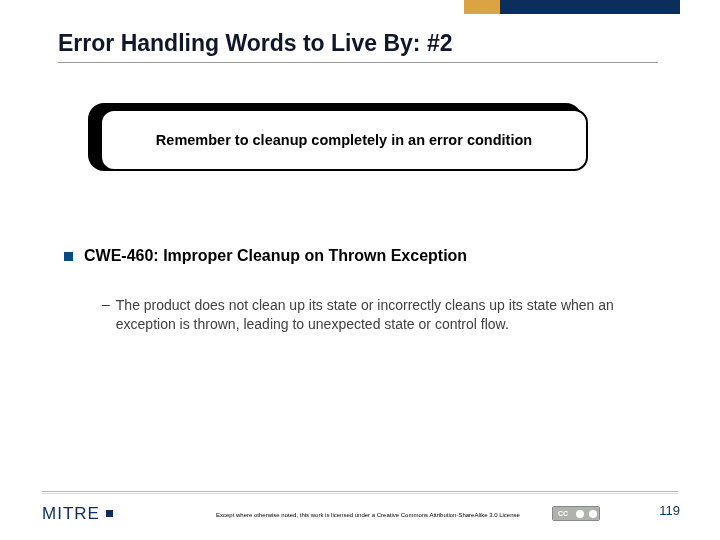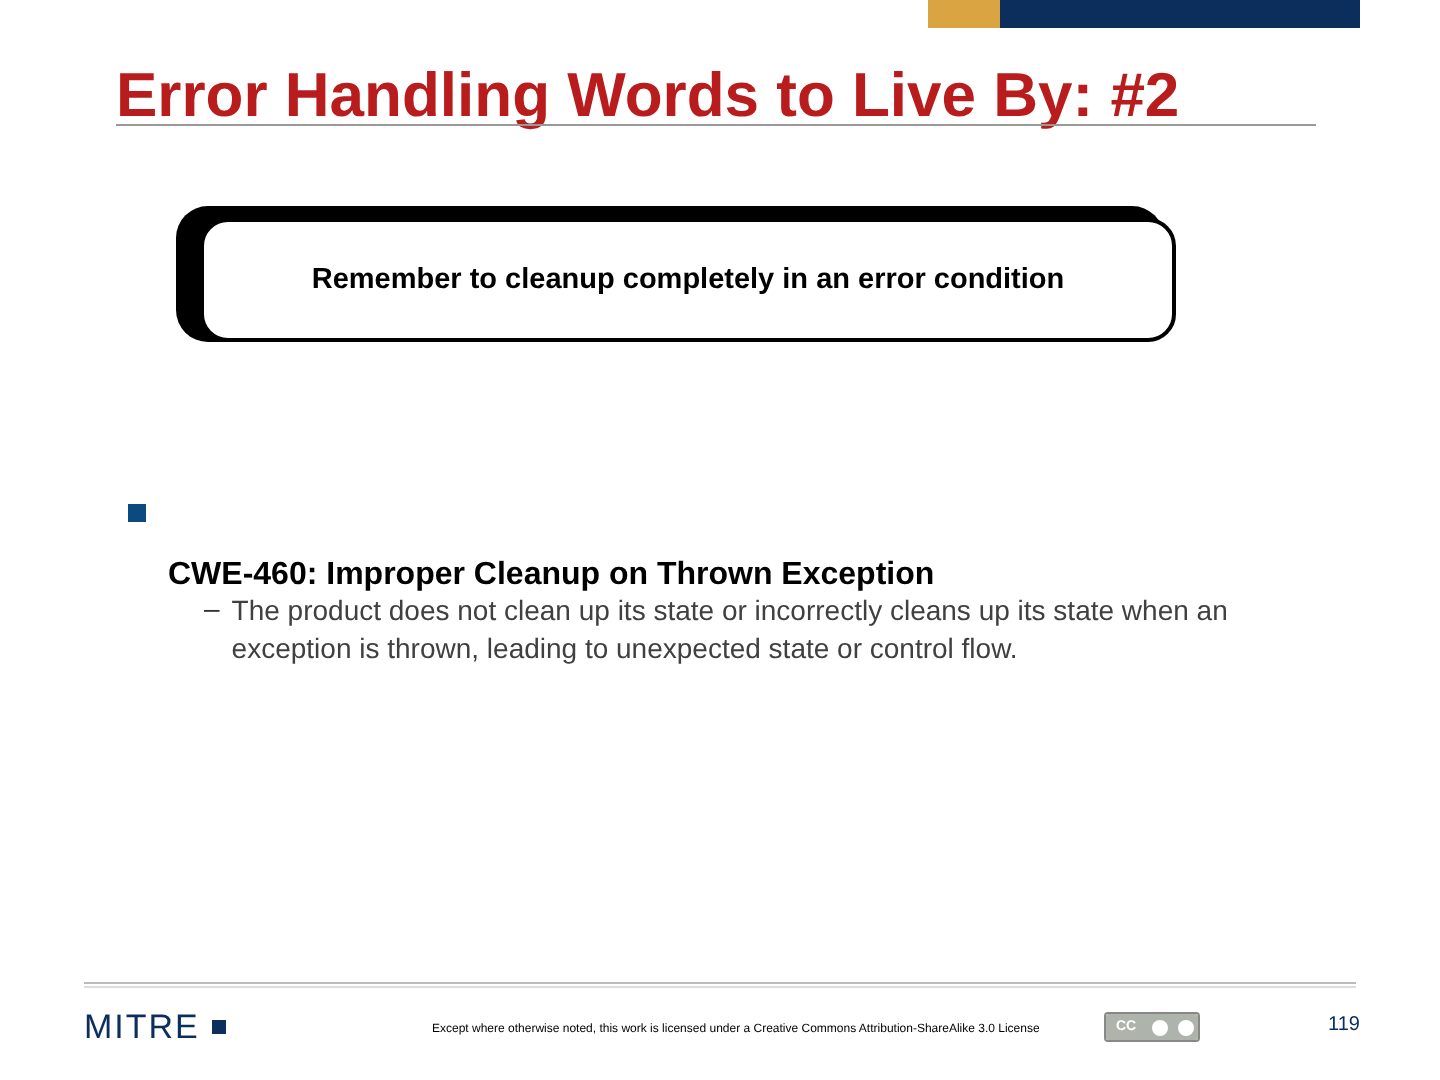--- a/index.html
+++ b/index.html
@@ -1,41 +1,41 @@
 <!DOCTYPE html>
 <html><head>
 <meta charset="utf-8">
 <style>
   * { box-sizing: border-box; margin: 0; padding: 0; }
   html, body { width: 720px; height: 540px; font-family: Arial, Helvetica, sans-serif; background: #fff; position: relative; }
   .top-accent { position: absolute; top: 0; right: 40px; display: flex; }
   .accent-gold { width: 36px; height: 14px; background: #d9a441; }
   .accent-navy { width: 180px; height: 14px; background: #0b2e5d; }
-  .title { position: absolute; top: 30px; left: 58px; font-size: 31px; font-weight: bold; color: #b91c1c; }
+  .title { position: absolute; top: 30px; left: 58px; font-size: 23px; font-weight: bold; color: #0f172a; }
   .title-underline { position: absolute; top: 62px; left: 58px; width: 600px; height: 1px; background: #999; }
   .callout-wrap { position: absolute; top: 103px; left: 88px; width: 540px; height: 74px; }
   .callout-back { position: absolute; top: 0; left: 0; width: 494px; height: 68px; background: #000; border-radius: 16px; }
   .callout-front { position: absolute; top: 6px; left: 12px; width: 488px; height: 62px; background: #fff; border: 2px solid #000; border-radius: 14px; display: flex; align-items: center; justify-content: center; padding: 0 10px; }
   .callout-text { font-size: 14.5px; font-weight: bold; color: #000; text-align: center; }
   .bullet-row { position: absolute; top: 247px; left: 64px; display: flex; align-items: flex-start; }
   .sqbullet { width: 9px; height: 9px; background: #0b4a7f; margin-top: 5px; margin-right: 11px; flex-shrink: 0; }
-  .bullet-text { font-size: 16px; font-weight: bold; color: #000; margin-top: 32px; }
+  .bullet-text { font-size: 16px; font-weight: bold; color: #000; }
   .sub-row { position: absolute; top: 296px; left: 102px; width: 556px; display: flex; align-items: flex-start; }
   .dash { font-size: 14px; color: #333; margin-right: 6px; margin-top: 0; }
   .sub-text { font-size: 14px; color: #404040; line-height: 1.35; }
   .footer-line1 { position: absolute; bottom: 48px; left: 42px; width: 636px; height: 1px; background: #bbb; }
   .footer-line2 { position: absolute; bottom: 46px; left: 42px; width: 636px; height: 1px; background: #ddd; }
   .logo { position: absolute; bottom: 16px; left: 42px; font-size: 17px; font-weight: normal; letter-spacing: 1px; color: #0b2e5d; font-family: Arial, sans-serif; }
   .logo .sq { display: inline-block; width: 7px; height: 7px; background: #0b2e5d; vertical-align: middle; margin: 0 1px 2px 0; }
   .license { position: absolute; bottom: 22px; left: 216px; font-size: 6px; color: #000; }
   .cc-badge { position: absolute; bottom: 19px; left: 552px; width: 48px; height: 15px; border: 1px solid #888; border-radius: 2px; display: flex; overflow: hidden; }
   .cc-left { width: 20px; background: #aeb4ab; display: flex; align-items: center; justify-content: center; font-size: 7px; font-weight: bold; color: #fff; }
   .cc-right { flex: 1; background: #aeb4ab; display: flex; align-items: center; justify-content: space-around; }
   .cc-ico { width: 8px; height: 8px; border-radius: 50%; background: #fff; }
-  .pagenum { position: absolute; bottom: 22px; right: 40px; font-size: 10px; color: #0b2e5d; }
+  .pagenum { position: absolute; bottom: 22px; right: 40px; font-size: 13px; color: #0b2e5d; }
 </style>
 </head>
 <body>
 
 <div class="top-accent">
   <div class="accent-gold"></div>
   <div class="accent-navy"></div>
 </div>
 
 <div class="title">Error Handling Words to Live By: #2</div>

